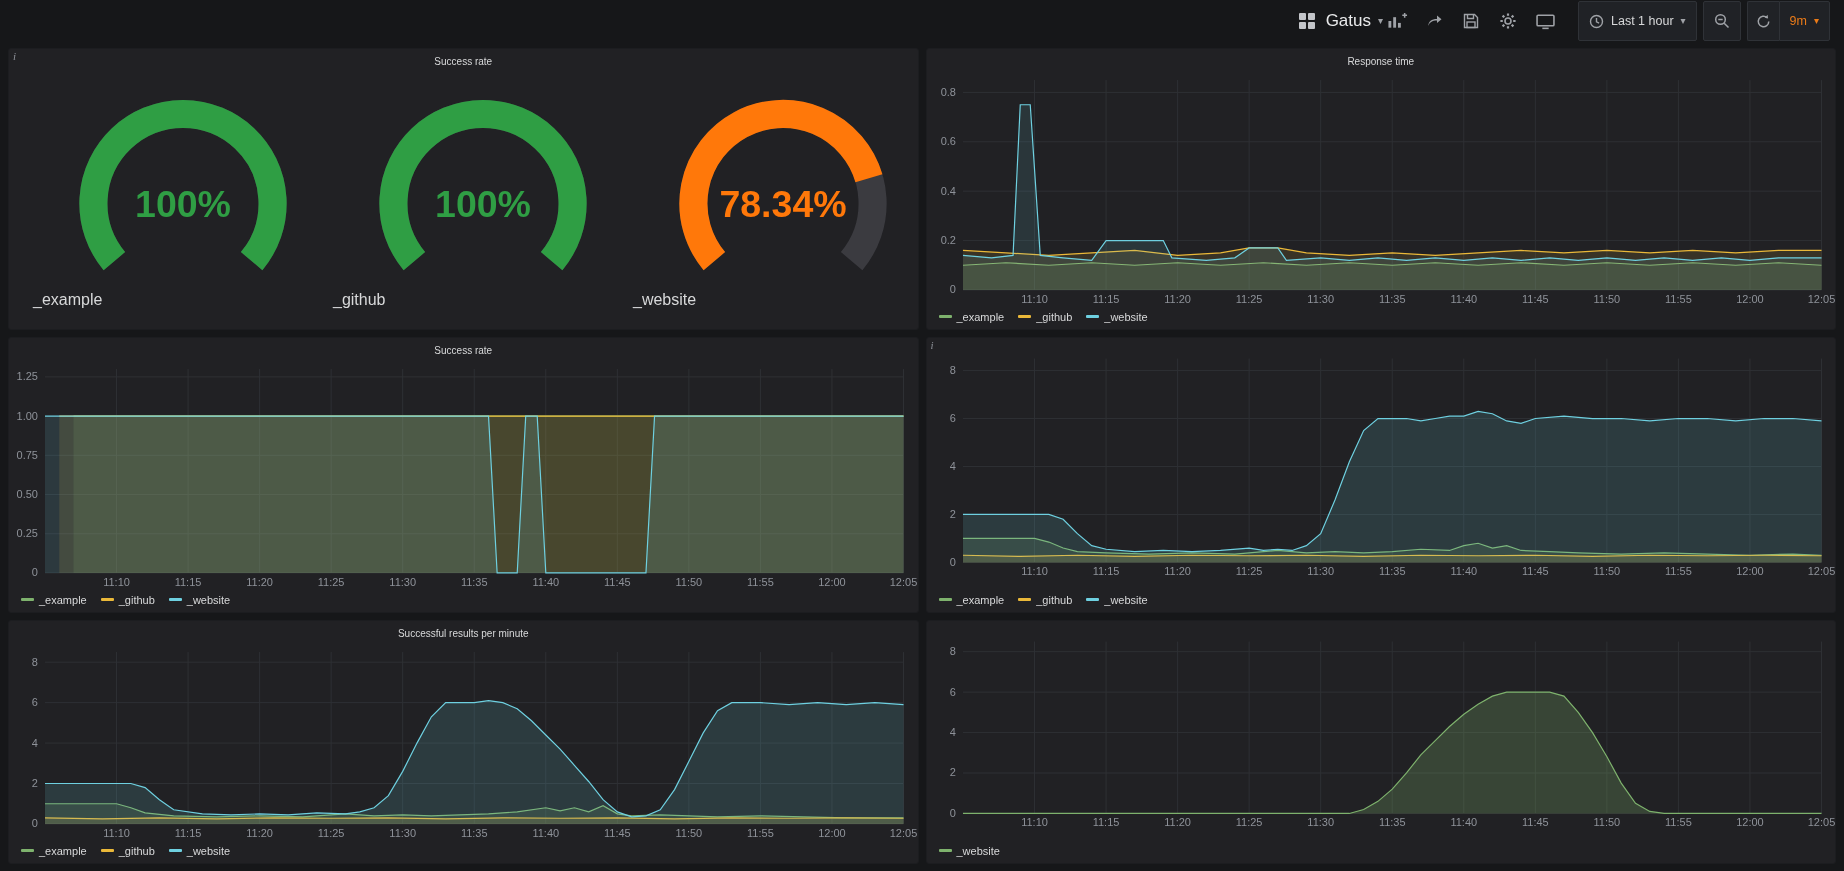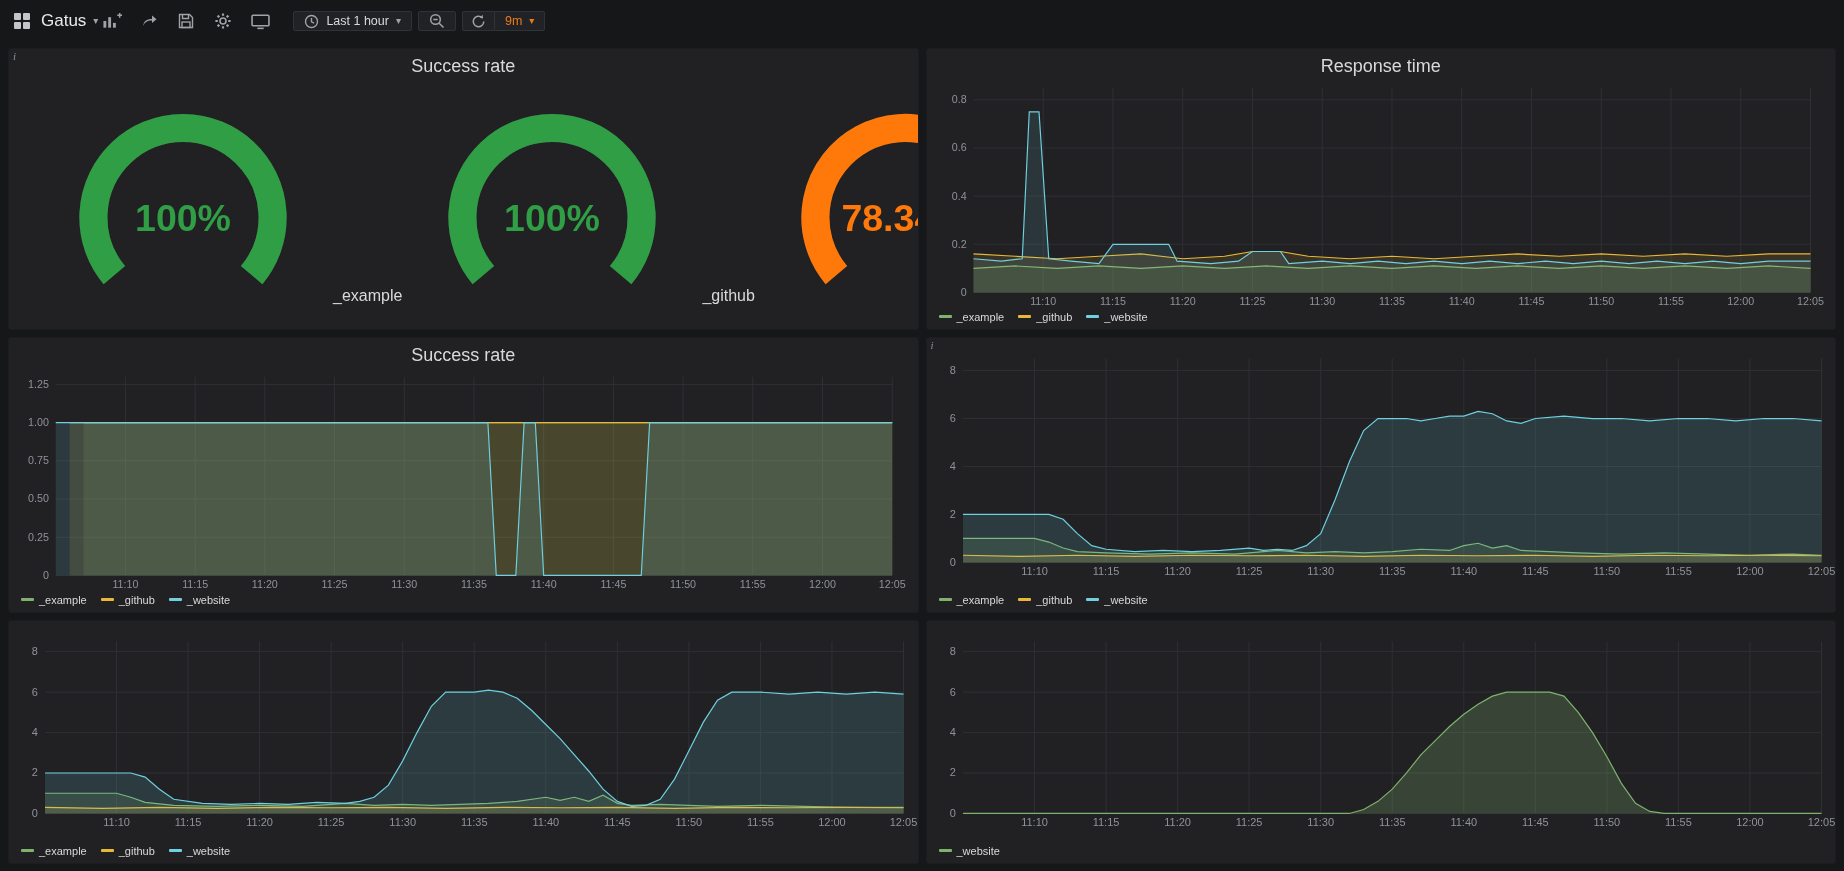--- a/index.html
+++ b/index.html
@@ -1,41 +1,41 @@
 <!DOCTYPE html>
 <html><head>
 <meta charset="utf-8">
 <style>
   *{margin:0;padding:0;box-sizing:border-box}
   html,body{width:1844px;height:871px;overflow:hidden;background:#161719;
     font-family:"Liberation Sans","DejaVu Sans",sans-serif;color:#d8d9da}
   
-  .navbar{height:42px;display:flex;align-items:center;justify-content:flex-start;padding:0 14px;background:#161719}
+  .navbar{height:42px;display:flex;align-items:center;justify-content:flex-end;padding:0 14px;background:#161719}
   .nav-left{display:flex;align-items:center;gap:11px}
   .grid-icon{display:grid;grid-template-columns:7px 7px;gap:2px;cursor:pointer}
   .grid-icon span{width:7px;height:7px;background:#c3c5c9;border-radius:1px}
   .dash-title-btn{display:flex;align-items:center;gap:7px;background:none;border:none;cursor:pointer;color:#e9eaeb;font-size:17px;font-family:inherit}
   .caret{color:#9fa2a7;font-size:10px;line-height:1}
   .nav-right{display:flex;align-items:center;gap:9px}
   .icon-btn{background:none;border:none;cursor:pointer;width:28px;height:28px;display:flex;align-items:center;justify-content:center;padding:0}
   .icon-btn svg{display:block}
   .nav-group{display:flex;align-items:center;gap:6px;margin-left:10px}
-  .btn{display:flex;align-items:center;gap:7px;background:#202226;border:1px solid #2f3237;border-radius:2px;height:20px;padding:0 10px;color:#d8d9da;font-size:12.5px;font-family:inherit;cursor:pointer}
+  .btn{display:flex;align-items:center;gap:7px;background:#202226;border:1px solid #2f3237;border-radius:2px;height:40px;padding:0 10px;color:#d8d9da;font-size:12.5px;font-family:inherit;cursor:pointer}
   .btn-split{display:flex}
   .btn-split .btn:first-child{border-radius:2px 0 0 2px;border-right:0;padding:0 8px}
   .btn-split .btn:last-child{border-radius:0 2px 2px 0}
   .refresh-interval{color:#eb7b18}
   
   .dashboard{padding:6px 8px;display:grid;grid-template-columns:1fr 1fr;grid-template-rows:282px 276px 244px;gap:7px}
   .panel{background:#212124;border:1px solid #1c1d20;border-radius:3px;position:relative;display:flex;flex-direction:column;overflow:hidden}
-  .panel-title{font-size:18px;font-weight:500;color:#d8d9da;text-align:center;padding:7px 0 3px;cursor:pointer;flex:0 0 auto}
+  .panel-title{font-size:10px;font-weight:500;color:#d8d9da;text-align:center;padding:7px 0 3px;cursor:pointer;flex:0 0 auto}
   .panel-info{position:absolute;top:1px;left:4px;font-size:11px;font-style:italic;font-family:"Liberation Serif","DejaVu Serif",serif;color:#8e9299}
   
   .gauge-row{flex:1;display:flex;align-items:center;justify-content:space-around;padding:0 24px}
-  .gauge{display:flex;align-items:flex-end}
+  .gauge{display:flex;flex-direction:column;align-items:flex-start}
   .gauge svg{width:300px;height:200px}
   .gauge-value{font-size:36px;font-weight:700}
   .gauge-label{font-size:16px;color:#d8d9da;margin-top:0}
   
   .chart{flex:1 1 auto;width:100%;min-height:0}
   .legend{flex:0 0 auto;height:20px;display:flex;align-items:center;gap:14px;padding:0 0 5px 12px}
   .legend-item{display:flex;align-items:center;gap:5px;font-size:11px;color:#d8d9da;cursor:pointer}
   .legend-swatch{display:inline-block;width:13px;height:3px;border-radius:1px}
   svg text{font-family:"Liberation Sans","DejaVu Sans",sans-serif}
   svg .tick{fill:#8e9299;font-size:11px}
@@ -332,20 +332,21 @@
           <span>_github</span>
         </span>
         <span class="legend-item">
           <span class="legend-swatch" style="background: rgb(110, 208, 224);"></span>
           <span>_website</span>
         </span>
       </div>
   </section>
 
   <section class="panel">
+    <h2 class="panel-title">Successful results per minute</h2>
     <svg class="chart" viewBox="0 0 909 197">
         <line x1="36" x2="895" y1="180" y2="180" class="grid"></line>
         <text x="29" y="183.5" class="tick" text-anchor="end">0</text>
         <line x1="36" x2="895" y1="139.52941176470588" y2="139.52941176470588" class="grid"></line>
         <text x="29" y="143.02941176470588" class="tick" text-anchor="end">2</text>
         <line x1="36" x2="895" y1="99.05882352941177" y2="99.05882352941177" class="grid"></line>
         <text x="29" y="102.55882352941177" class="tick" text-anchor="end">4</text>
         <line x1="36" x2="895" y1="58.58823529411764" y2="58.58823529411764" class="grid"></line>
         <text x="29" y="62.08823529411764" class="tick" text-anchor="end">6</text>
         <line x1="36" x2="895" y1="18.117647058823533" y2="18.117647058823533" class="grid"></line>

